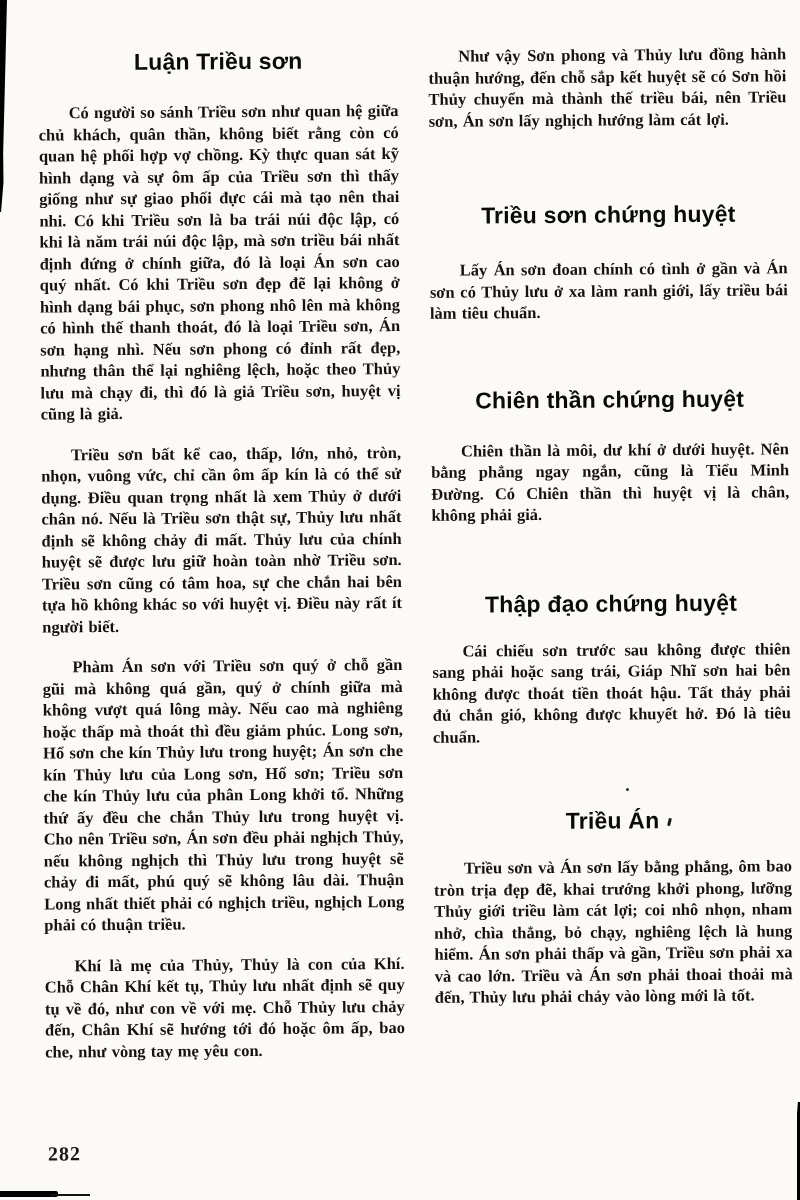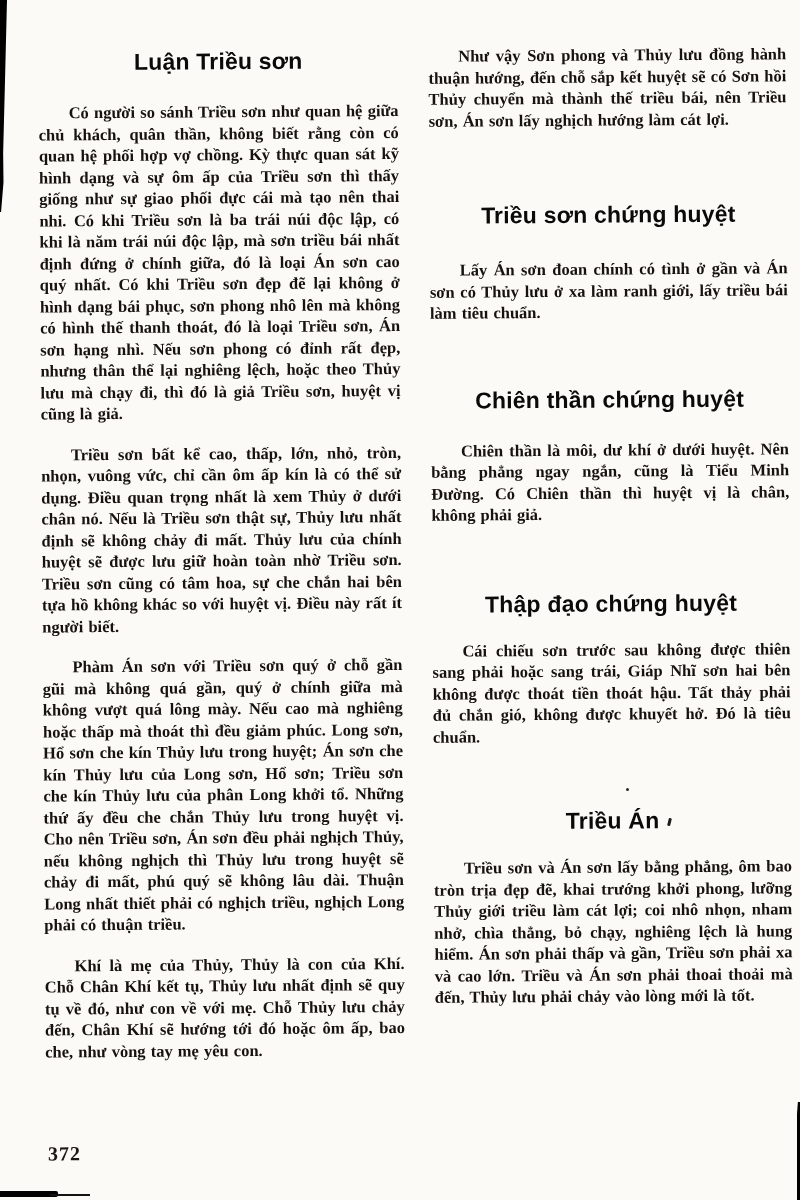--- a/index.html
+++ b/index.html
@@ -122,21 +122,21 @@
     <h2 class="doc-heading sec-heading-c">Chiên thần chứng huyệt</h2>
     <p class="body-par">Chiên thần là môi, dư khí ở dưới huyệt. Nên bằng phẳng ngay ngắn, cũng là Tiểu Minh Đường. Có Chiên thần thì huyệt vị là chân, không phải giả.</p>
 
     <h2 class="doc-heading sec-heading-d">Thập đạo chứng huyệt</h2>
     <p class="body-par">Cái chiếu sơn trước sau không được thiên sang phải hoặc sang trái, Giáp Nhĩ sơn hai bên không được thoát tiền thoát hậu. Tất thảy phải đủ chắn gió, không được khuyết hở. Đó là tiêu chuẩn.</p>
 
     <h2 class="doc-heading sec-heading-e">Triều Án</h2>
     <p class="body-par">Triều sơn và Án sơn lấy bằng phẳng, ôm bao tròn trịa đẹp đẽ, khai trướng khởi phong, lưỡng Thủy giới triều làm cát lợi; coi nhô nhọn, nham nhở, chìa thẳng, bỏ chạy, nghiêng lệch là hung hiểm. Án sơn phải thấp và gần, Triều sơn phải xa và cao lớn. Triều và Án sơn phải thoai thoải mà đến, Thủy lưu phải chảy vào lòng mới là tốt.</p>
   </div>
 
-  <div class="page-number">372</div>
+  <div class="page-number">282</div>
 
 </div>
 
 <div class="artifact art-top-left"></div>
 <div class="artifact art-bottom-left-thick"></div>
 <div class="artifact art-bottom-left-thin"></div>
 <div class="artifact art-right-bottom"></div>
 <div class="artifact art-speck-dot"></div>
 <div class="artifact art-speck-tick"></div>
 

